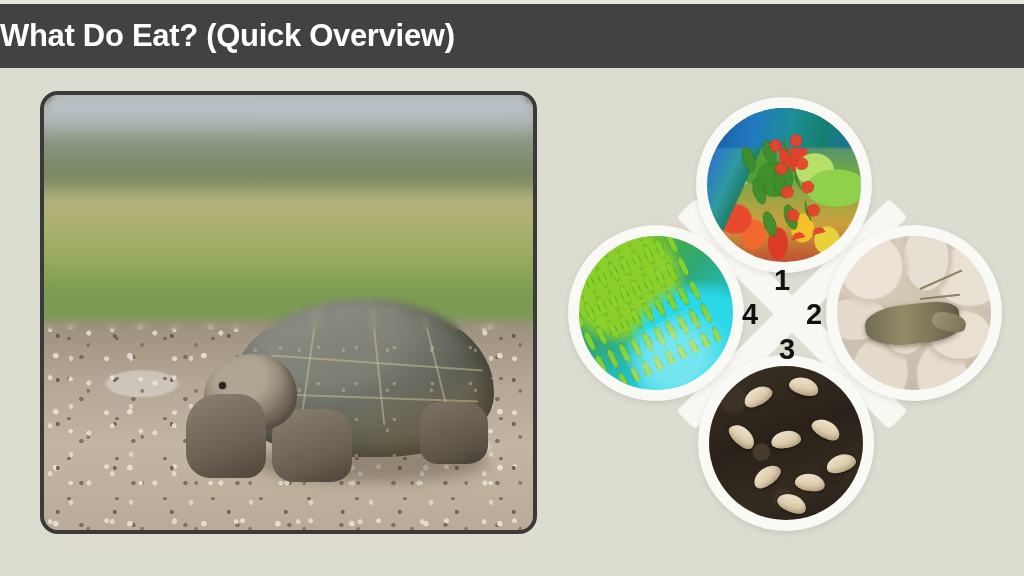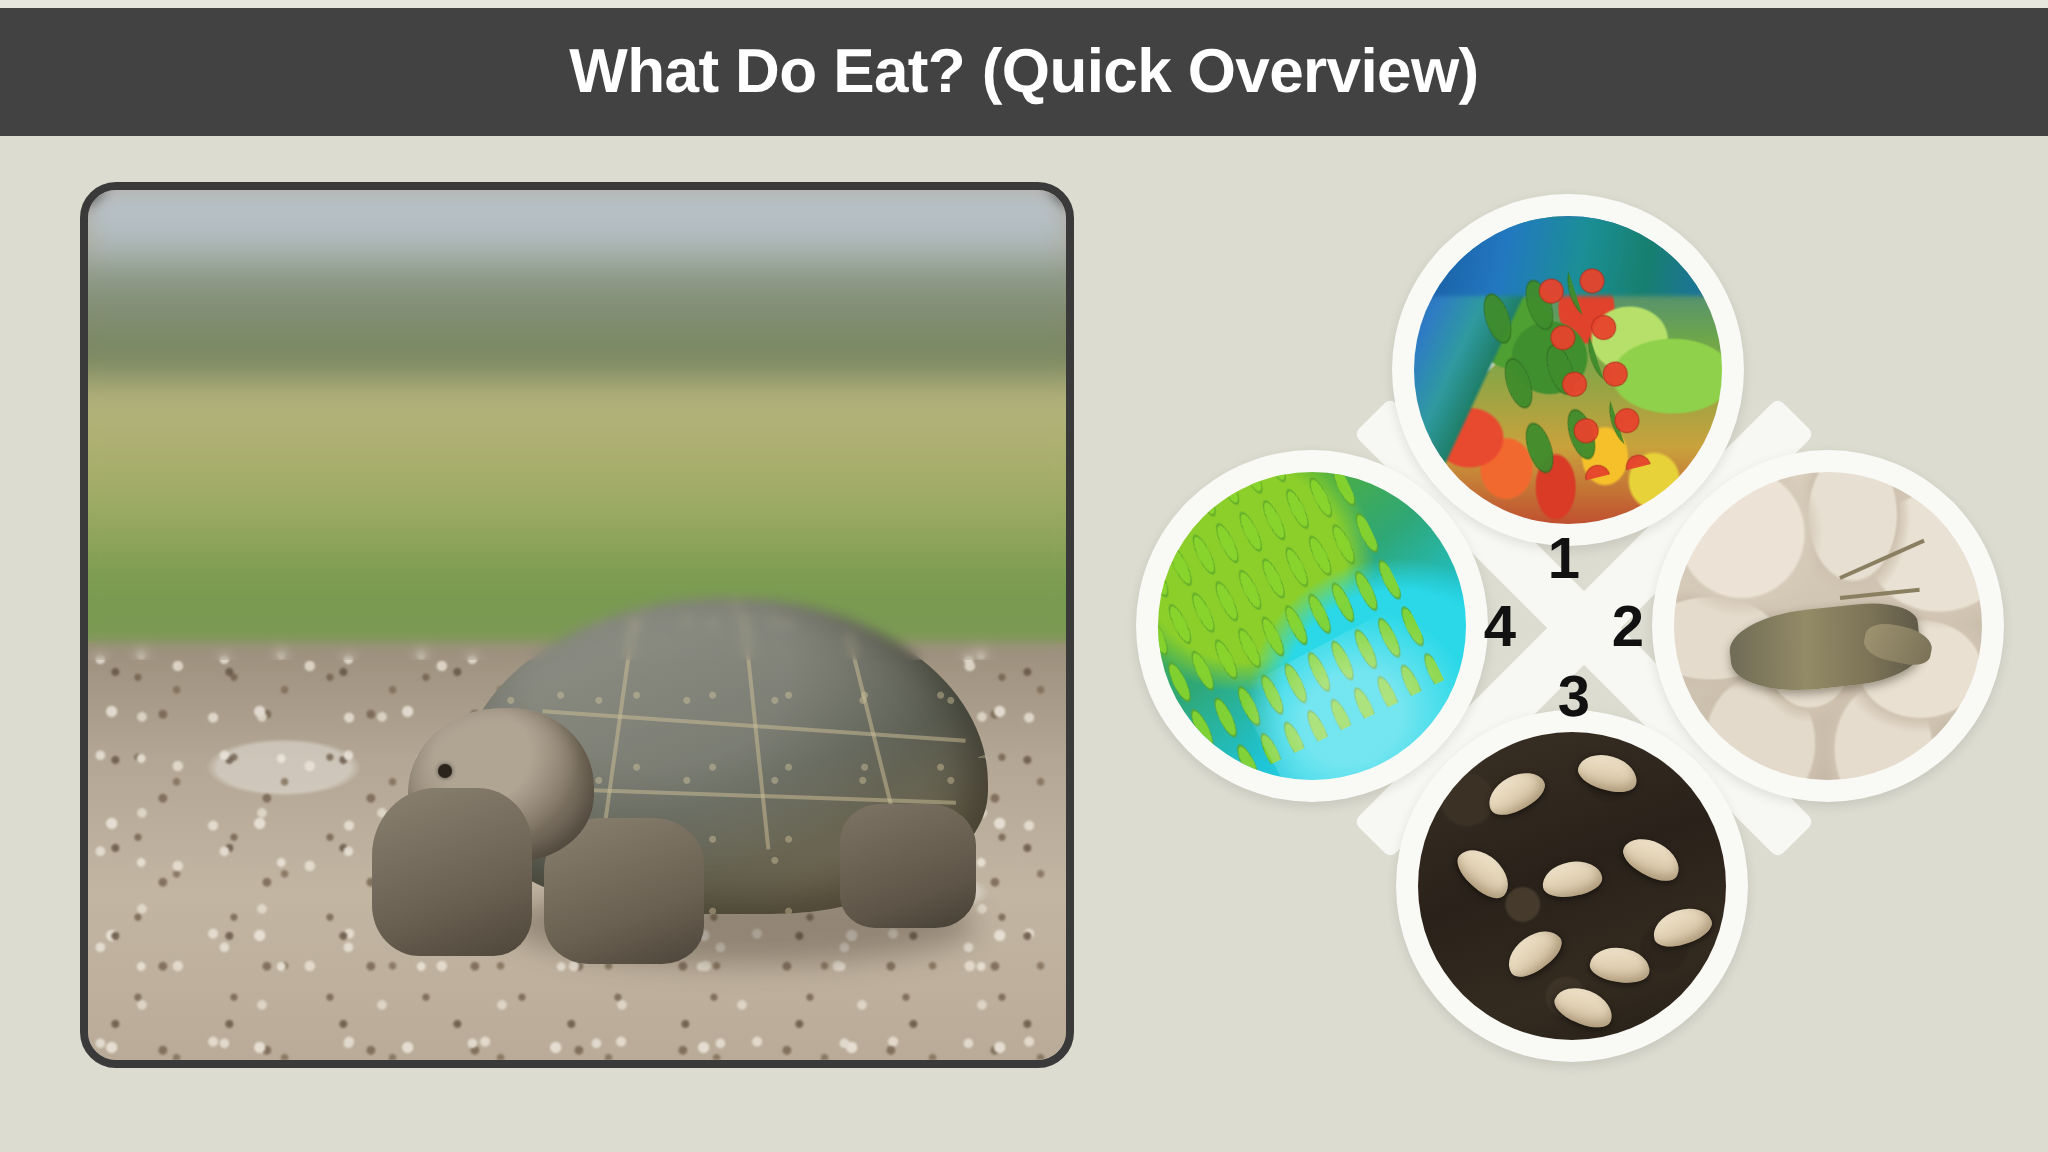--- a/index.html
+++ b/index.html
@@ -29,21 +29,21 @@
     background: #e6e6de;
   }
   
   .header-bar {
     position: absolute;
     left: 0; top: 4px;
     width: 1024px; height: 64px;
     background: #424242;
     display: flex;
     align-items: center;
-    justify-content: center;
+    justify-content: flex-start;
   }
   .header-title {
     color: #ffffff;
     font-size: 31px;
     font-weight: bold;
     letter-spacing: -0.3px;
     font-family: "Liberation Sans", sans-serif;
     white-space: nowrap;
   }
   

